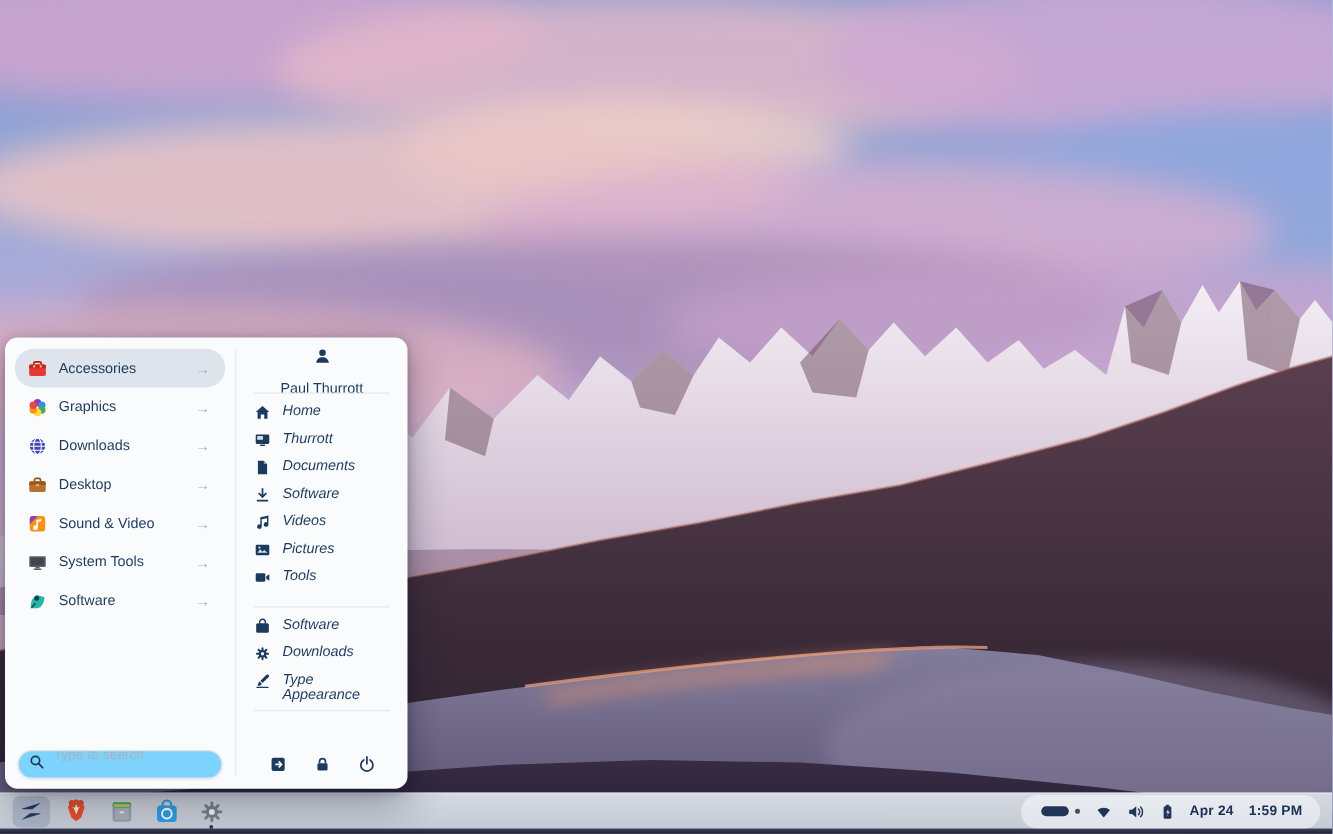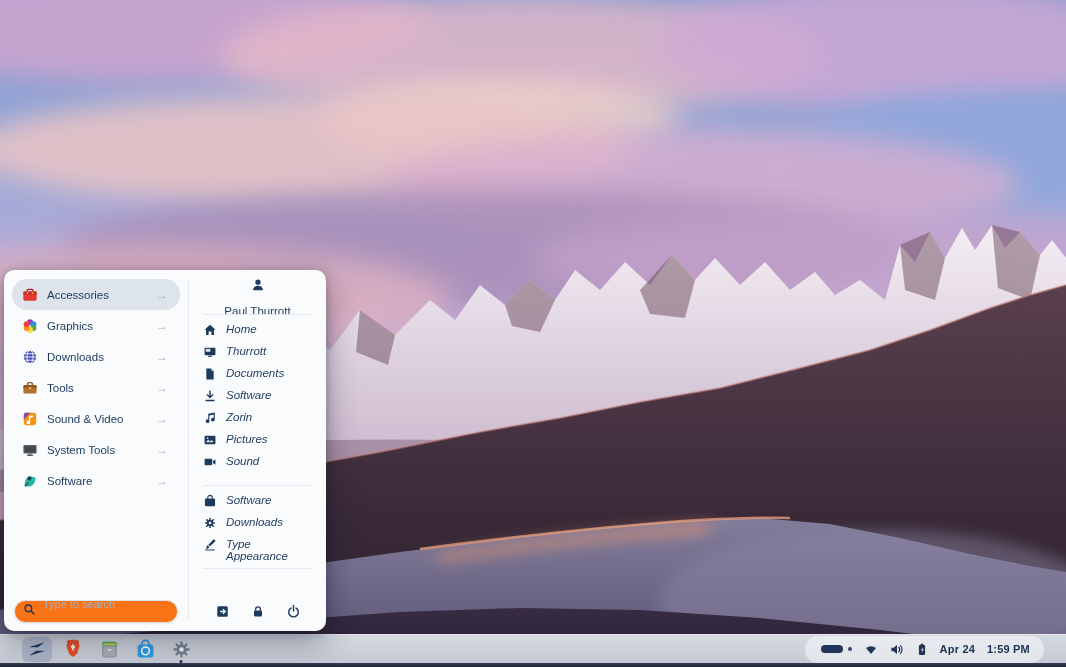--- a/index.html
+++ b/index.html
@@ -25,40 +25,40 @@
   .cat-row.selected { background:#dde4ec; }
   .cat-label { flex:1; white-space:nowrap; }
   .cat-arrow { color:#a6b0be; font-size:12px; line-height:1; }
   .app-ico { width:16px; height:16px; flex:0 0 16px; display:block; }
   .menu-spacer { flex:1; }
   .allapps-row { height:26px; display:flex; align-items:center; gap:10px; padding:0 10px; margin-bottom:9px; border-radius:13px; }
   .search-wrap { position:relative; height:23px; margin:0 2px; }
   .search-wrap svg { position:absolute; left:9px; top:5px; }
   .search-input {
     width:100%; height:23px; border:1px solid #dfe4ea; border-radius:12px;
-    background:#f97316; padding:0 10px 14px 28px; font-size:11px; color:#1c3a5e;
+    background:#7dd3fc; padding:0 10px 14px 28px; font-size:11px; color:#1c3a5e;
     outline:none; font-family:"Liberation Sans", sans-serif;
     box-shadow:0 1px 2px rgba(20,30,60,.08);
   }
   .search-input::placeholder { color:#a9b2bf; }
   .menu-vdiv { width:1px; background:#e6eaf0; margin:10px 0; }
   .menu-right { flex:1; padding:8px 14px 10px 14px; display:flex; flex-direction:column; }
   .user-row { height:28px; display:flex; align-items:center; gap:13px;flex-direction:column; }
   .hdiv { border:none; border-top:1px solid #e6eaf0; margin:8px 0; }
   .p-row { height:22px; flex:0 0 22px; display:flex; gap:9px;font-style:italic; }
   .mini-ico { width:14px; height:14px; flex:0 0 14px; display:block; }
   .session-row { margin-top:auto; display:flex; justify-content:space-between; align-items:center; padding:4px 8px 0 8px; }
   .session-btn { width:22px; height:20px; display:flex; align-items:center; justify-content:center; }
 
   
   .taskbar {
     position:absolute; left:0; right:0; bottom:4px; height:29px;
     background:linear-gradient(#d5d9e1, #c5cad4);
     border-top:1px solid rgba(255,255,255,.55);
-    display:flex; align-items:center; padding:0 22px; z-index:4;
+    display:flex; align-items:center; padding:0 10px; z-index:4;
   }
   .tb-left { display:flex; align-items:center; gap:6px; }
   .tb-app { width:30px; height:25px; border-radius:6px; display:flex; align-items:center; justify-content:center; position:relative; }
   .tb-app.active { background:rgba(105,126,162,.30); }
   .run-dot { position:absolute; bottom:-1px; left:50%; transform:translateX(-50%); width:3px; height:3px; border-radius:50%; background:#28324c; }
   .tray {
     margin-left:auto; display:flex; align-items:center; gap:12px;
     background:rgba(248,250,252,.55); height:27px; border-radius:13px; padding:0 14px 0 16px;
   }
   .tray-text { font-size:11px; font-weight:bold; color:#1b3055; letter-spacing:.2px; }
@@ -185,21 +185,21 @@
         <span class="cat-arrow">→</span>
       </div>
 
       <div class="cat-row">
         <svg class="app-ico" viewBox="0 0 16 16">
           <path d="M5.6 5V4c0-.8.6-1.4 1.4-1.4h2c.8 0 1.4.6 1.4 1.4v1" stroke="#8d5420" stroke-width="1.4" fill="none"></path>
           <rect x="1.4" y="4.9" width="13.2" height="8.6" rx="1.5" fill="#b5722e"></rect>
           <path d="M1.4 8h13.2V6.4c0-.9-.7-1.5-1.5-1.5H2.9c-.8 0-1.5.6-1.5 1.5z" fill="#97591f"></path>
           <rect x="6.6" y="7.1" width="2.8" height="1.8" rx=".5" fill="#e0a765"></rect>
         </svg>
-        <span class="cat-label">Tools</span>
+        <span class="cat-label">Desktop</span>
         <span class="cat-arrow">→</span>
       </div>
 
       <div class="cat-row">
         <svg class="app-ico" viewBox="0 0 16 16">
           <rect x="1.8" y="1.8" width="12.4" height="12.4" rx="2.4" fill="#f59315"></rect>
           <path d="M1.8 8.4 8.4 1.8H4.2A2.4 2.4 0 0 0 1.8 4.2Z" fill="#8e44ad"></path>
           <path d="M7.1 5v4.4a1.9 1.9 0 1 0 1.2 1.8V6.7l2.7-.7V4.2z" fill="#ffffff"></path>
         </svg>
         <span class="cat-label">Sound &amp; Video</span>
@@ -286,38 +286,38 @@
             <rect x="2.8" y="12.4" width="10.4" height="1.5" rx=".5"></rect>
           </g>
         </svg>
         <span>Software</span>
       </div>
 
       <div class="p-row">
         <svg class="mini-ico" viewBox="0 0 16 16">
           <path fill="#1c3a5e" d="M6 3.2 13.4 1.6v8.2a2.1 2.1 0 1 1-1.3-1.9V4.1L7.3 5.1v6.6A2.1 2.1 0 1 1 6 9.8z"></path>
         </svg>
-        <span>Zorin</span>
+        <span>Videos</span>
       </div>
 
       <div class="p-row">
         <svg class="mini-ico" viewBox="0 0 16 16">
           <rect x="1.8" y="3.2" width="12.4" height="9.6" rx="1.1" fill="#1c3a5e"></rect>
           <path d="M3.4 10.6 5.9 7.4l2 2.3 1.7-1.8 3 2.7z" fill="#fafbfd" opacity=".85"></path>
           <circle cx="5.2" cy="5.8" r="1" fill="#fafbfd" opacity=".85"></circle>
         </svg>
         <span>Pictures</span>
       </div>
 
       <div class="p-row">
         <svg class="mini-ico" viewBox="0 0 16 16">
           <rect x="1.8" y="4.2" width="8.8" height="7.6" rx="1.2" fill="#1c3a5e"></rect>
           <path d="M11.4 6.8 14.2 5v6l-2.8-1.8z" fill="#1c3a5e"></path>
         </svg>
-        <span>Sound</span>
+        <span>Tools</span>
       </div>
 
       <hr class="hdiv">
 
       <div class="p-row">
         <svg class="mini-ico" viewBox="0 0 16 16">
           <path d="M5.4 5.4V4.2a2.6 2.6 0 0 1 5.2 0v1.2" stroke="#1c3a5e" stroke-width="1.3" fill="none"></path>
           <rect x="2.2" y="5.2" width="11.6" height="8.8" rx="1.4" fill="#1c3a5e"></rect>
         </svg>
         <span>Software</span>

